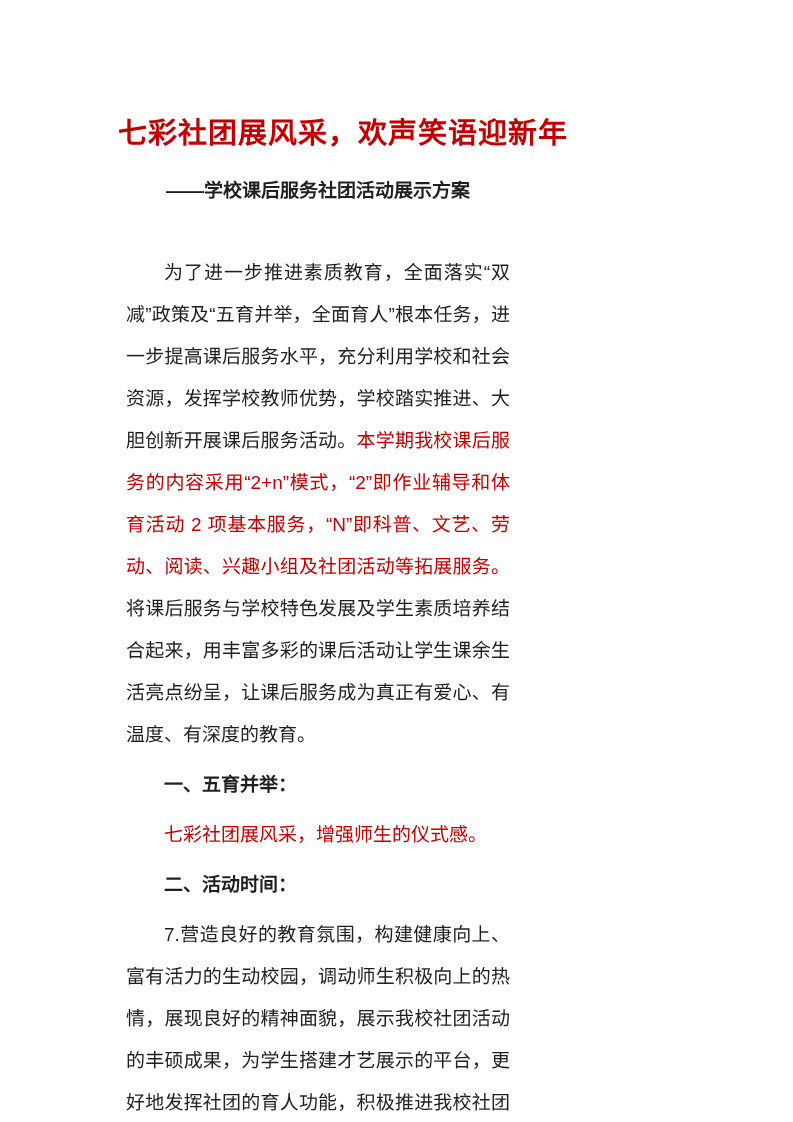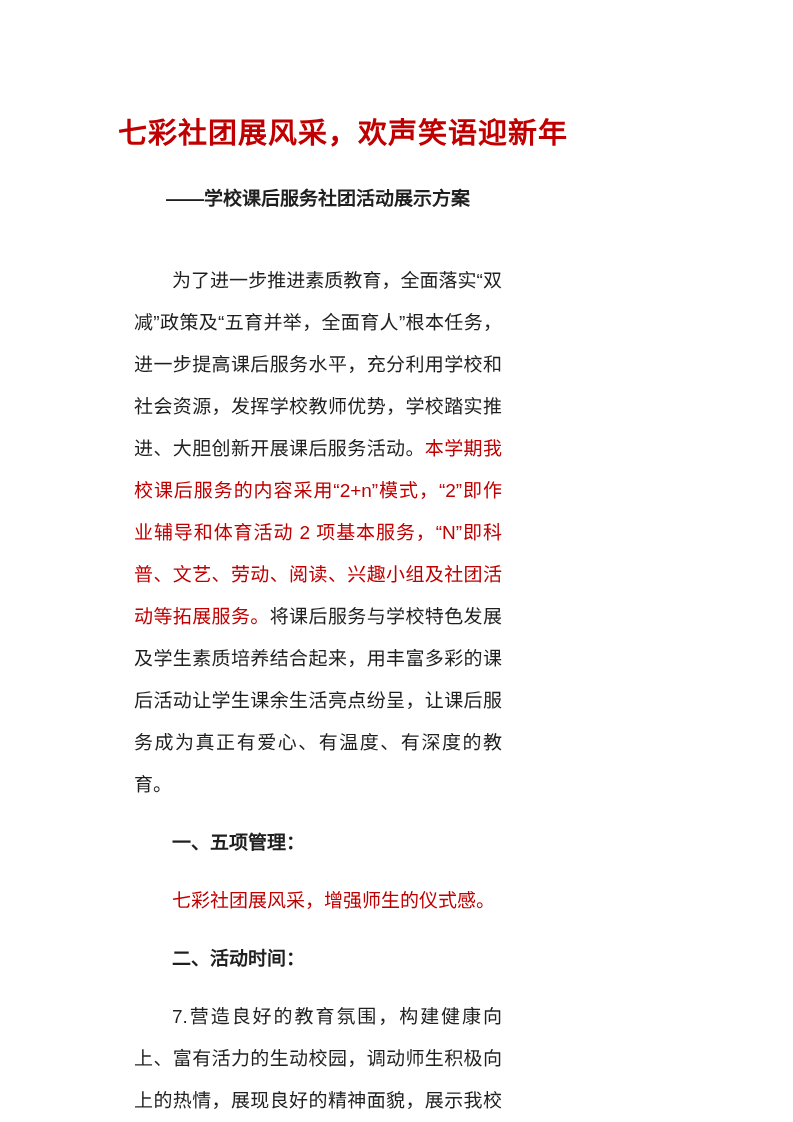--- a/index.html
+++ b/index.html
@@ -23,57 +23,57 @@
   .doc-title {
     font-size: 29px;
     line-height: 46px;
     font-weight: bold;
     color: var(--red);
     text-align: center;
     letter-spacing: 1px;
     white-space: nowrap;
   }
   .doc-subtitle {
-    margin-top: 28px;
+    margin-top: 20px;
     font-size: 19px;
     line-height: 30px;
     font-weight: bold;
     color: var(--ink);
     text-align: center;
     white-space: nowrap;
   }
   .doc-body {
     margin-top: 46px;
     font-size: 19px;
     line-height: 42px;
     color: var(--ink);
     text-align: justify;
     text-justify: inter-ideograph;
   }
   .doc-body p {
-    margin: 16px;
+    margin: 8px;
     text-indent: 2em;
   }
   .red-text { color: var(--red); }
   .heading { font-weight: bold; }
 </style>
 </head>
 <body>
 
 <div class="page">
 
   <div class="doc-title">七彩社团展风采，欢声笑语迎新年</div>
 
   <div class="doc-subtitle">——学校课后服务社团活动展示方案</div>
 
   <div class="doc-body">
 
     <p><span>为了进一步推进素质教育，全面落实“双减”政策及“五育并举，全面育人”根本任务，进一步提高课后服务水平，充分利用学校和社会资源，发挥学校教师优势，学校踏实推进、大胆创新开展课后服务活动。</span><span class="red-text">本学期我校课后服务的内容采用“2+n”模式，“2”即作业辅导和体育活动 2 项基本服务，“N”即科普、文艺、劳动、阅读、兴趣小组及社团活动等拓展服务。</span><span>将课后服务与学校特色发展及学生素质培养结合起来，用丰富多彩的课后活动让学生课余生活亮点纷呈，让课后服务成为真正有爱心、有温度、有深度的教育。</span></p>
 
-    <p class="heading">一、五项管理：</p>
+    <p class="heading">一、五育并举：</p>
 
     <p class="red-text">七彩社团展风采，增强师生的仪式感。</p>
 
     <p class="heading">二、活动时间：</p>
 
     <p>7.营造良好的教育氛围，构建健康向上、富有活力的生动校园，调动师生积极向上的热情，展现良好的精神面貌，展示我校社团活动的丰硕成果，为学生搭建才艺展示的平台，更好地发挥社团的育人功能，积极推进我校社团建设向更高、更深的层次发展。</p>
 
 
 
 

